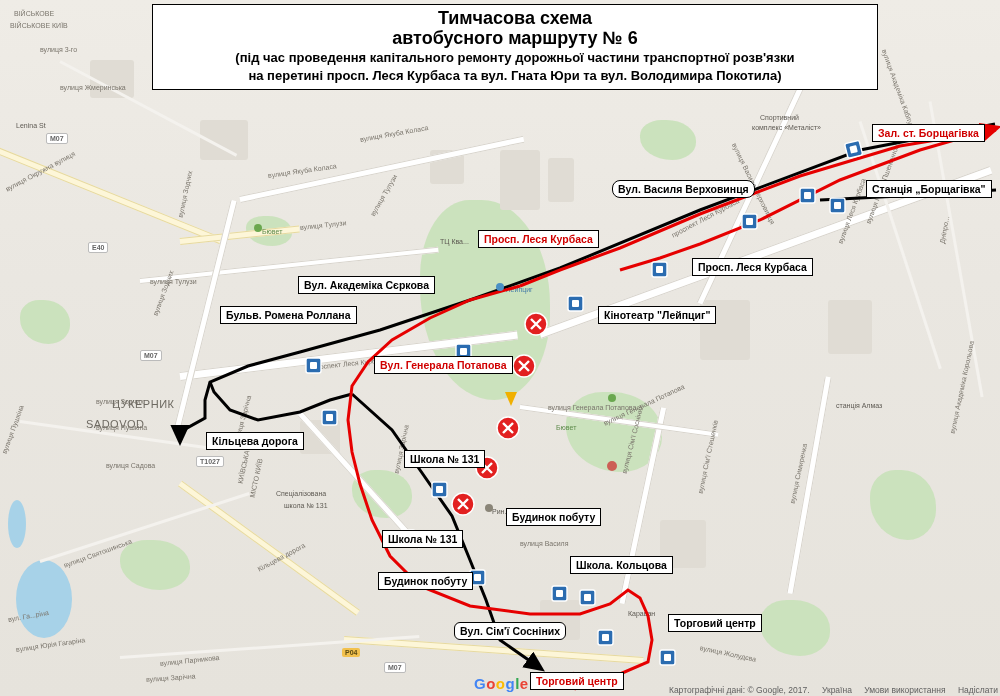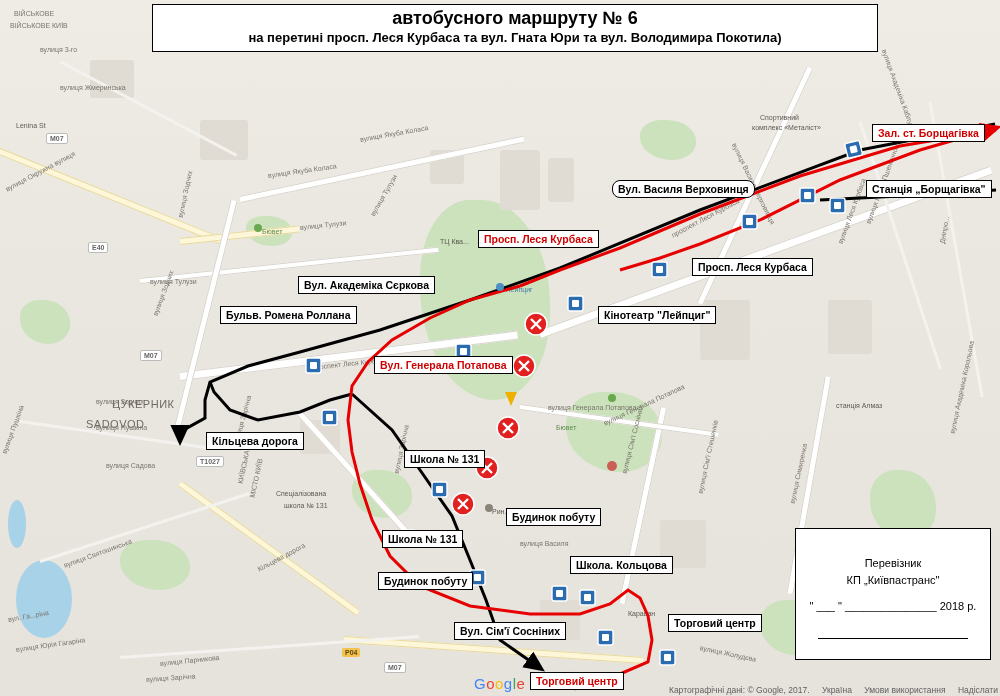--- a/index.html
+++ b/index.html
@@ -194,21 +194,21 @@
     text-align: center;
     color: #777;
     font-size: 13px;
   }
   
   #google-logo {
     position: absolute;
     left: 474px;
     bottom: 4px;
     font-size: 15px;
-    font-weight: normal;
+    font-weight: bold;
     letter-spacing: .5px;
   }
   #google-logo .b { color:#4285F4 } 
   #google-logo .r { color:#EA4335 }
   #google-logo .y { color:#FBBC05 }
   #google-logo .g { color:#34A853 }
   #attrib {
     position: absolute;
     right: 2px;
     bottom: 1px;
@@ -474,35 +474,31 @@
   <div class="callout" style="left:598px;top:306px;">Кінотеатр "Лейпциг"</div>
   <div class="callout" style="left:298px;top:276px;">Вул. Академіка Сєркова</div>
   <div class="callout" style="left:220px;top:306px;">Бульв. Ромена Роллана</div>
   <div class="callout red" style="left:374px;top:356px;text-align:right;">Вул. Генерала Потапова</div>
   <div class="callout" style="left:206px;top:432px;">Кільцева дорога</div>
   <div class="callout" style="left:404px;top:450px;">Школа № 131</div>
   <div class="callout" style="left:382px;top:530px;">Школа № 131</div>
   <div class="callout" style="left:506px;top:508px;">Будинок побуту</div>
   <div class="callout" style="left:378px;top:572px;">Будинок побуту</div>
   <div class="callout" style="left:570px;top:556px;">Школа. Кольцова</div>
-  <div class="callout" style="left:454px;top:622px;">Вул. Сім'ї Соснiних</div>
+  <div class="callout" style="left:454px;top:622px;border-radius:6px;">Вул. Сім'ї Соснiних</div>
   <div class="callout" style="left:668px;top:614px;">Торговий центр</div>
   <div class="callout red" style="left:530px;top:672px;">Торговий центр</div>
 
   <div id="title-block">
+    <div class="t1">Тимчасова схема</div>
     <div class="t1">автобусного маршруту № 6</div>
+    <div class="t2">(під час проведення капітального ремонту дорожньої частини транспортної розв'язки</div>
     <div class="t2">на перетині просп. Леся Курбаса та вул. Гната Юри та вул. Володимира Покотила)</div>
   </div>
 
-  <div id="carrier-block">
-    <div class="c-line">Перевізник</div>
-    <div class="c-line">КП „Київпастранс"</div>
-    <div class="c-line c-date">" ___ " _______________ 2018 р.</div>
-    <div class="c-rule"></div>
-  </div>
 
 
   <div id="google-logo">
     <span class="b">G</span><span class="r">o</span><span class="y">o</span><span class="b">g</span><span class="g">l</span><span class="r">e</span>
   </div>
   <div id="attrib">
     <span>Картографічні дані: © Google, 2017.</span>
     <span>Україна</span>
     <span>Умови використання</span>
     <span>Надіслати</span>

